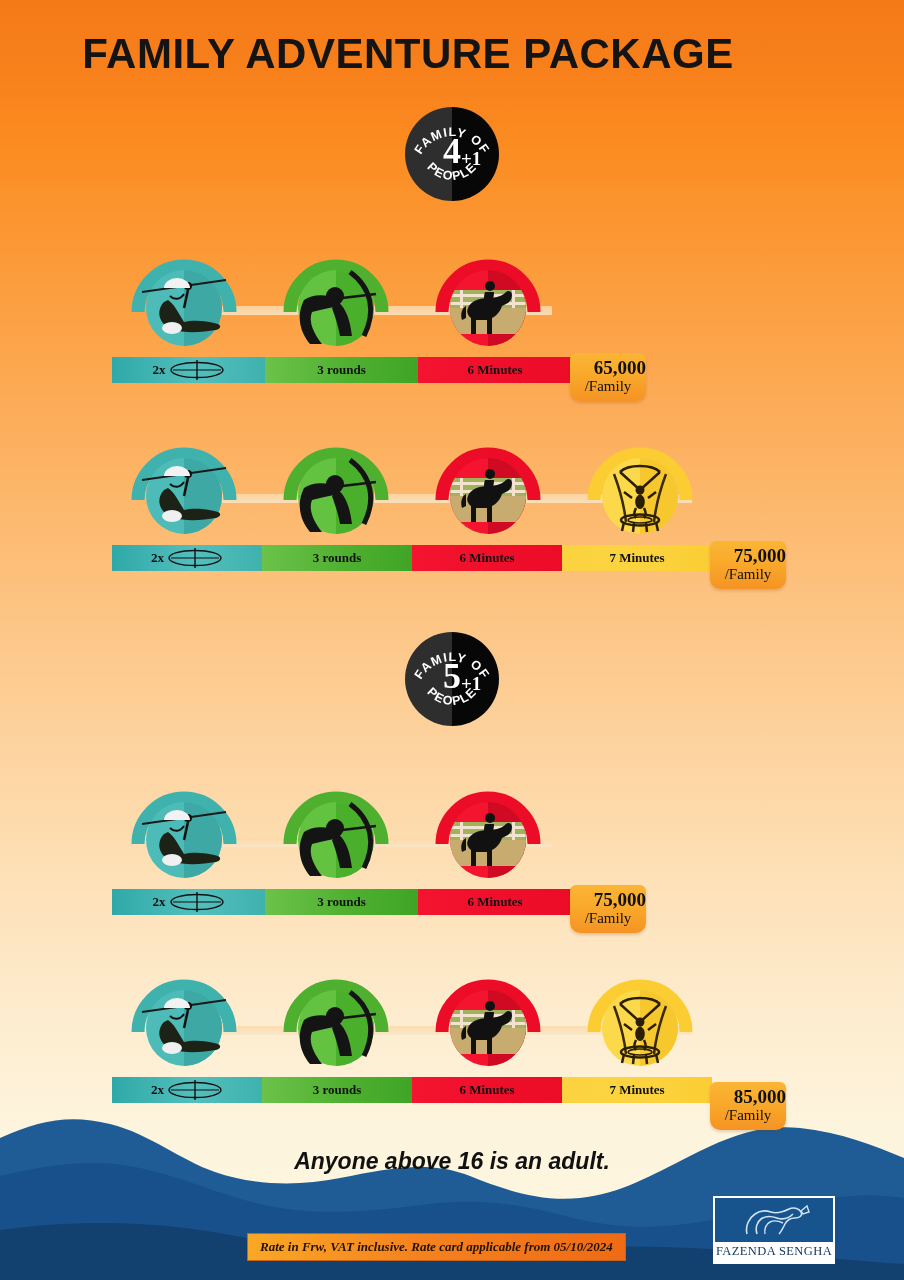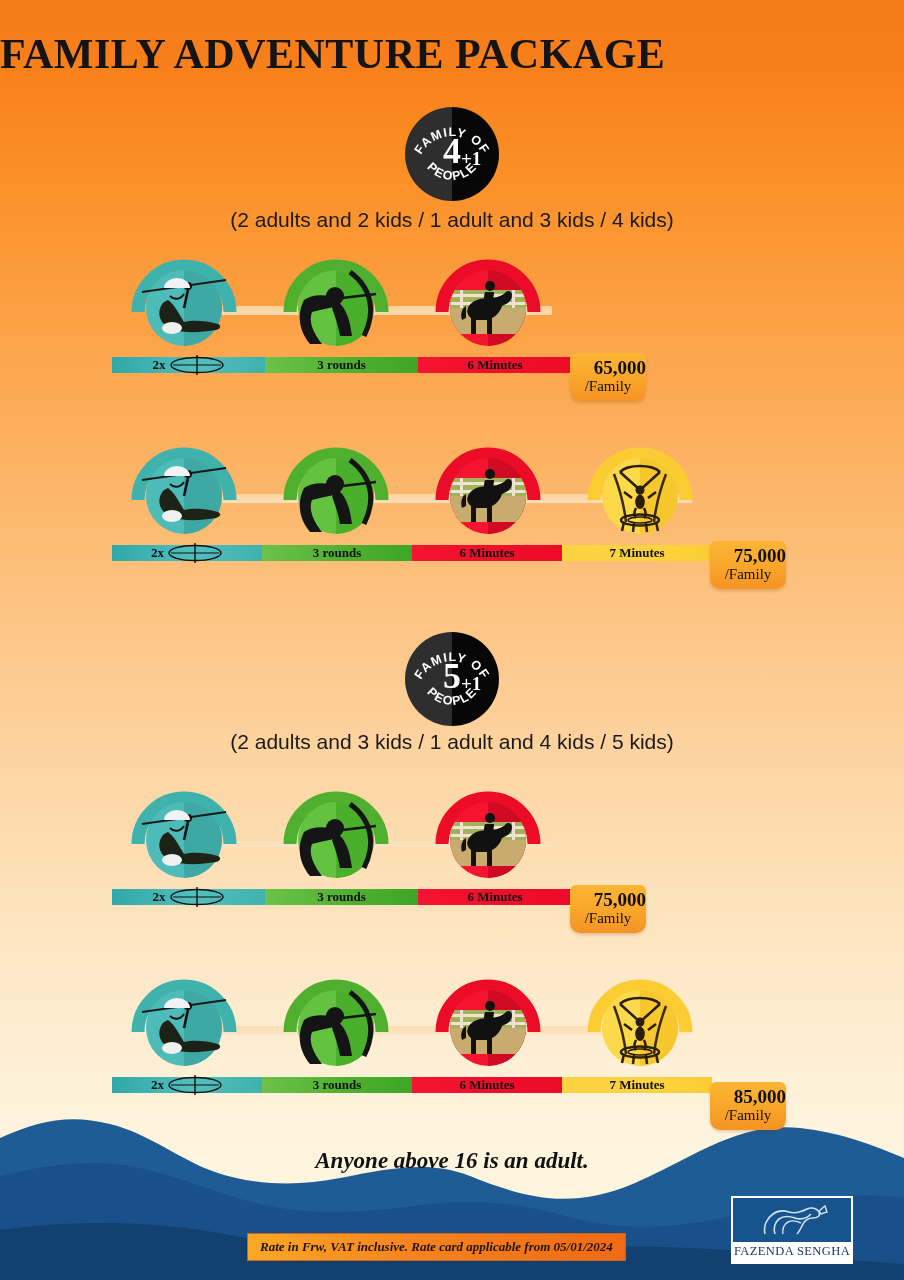--- a/index.html
+++ b/index.html
@@ -16,22 +16,22 @@
         #fca348 26%, #fcb96e 40%, #fdcd94 54%,
         #fde0b6 68%, #fdedd0 80%, #fdf4dd 88%,
         #fdf6dd 96%, #fdf6dd 100%);
     overflow: hidden;
   }
   .mountains { position: absolute; left: 0; bottom: 0; width: 904px; height: 200px; }
 
   
   .title {
     position: absolute; top: 30px; left: 0; width: 816px;
-    text-align: left;
-    font-family: Liberation Serif, serif;
+    text-align: center;
+    font-family: Liberation Sans, sans-serif;
     font-weight: bold;
     font-size: 42px;
     letter-spacing: 0.5px;
     color: #141414;
   }
 
   
   .badge-wrap { position: absolute; left: 0; width: 904px; text-align: center; }
   .badge {
     display: inline-block; position: relative;
@@ -69,21 +69,21 @@
   }
   .icon-cell {
     position: absolute; top: 0;
     width: 112px; height: 112px;
   }
   .icon-cell svg { display:block; }
 
   
   .bar { position: absolute; height: 26px; display: flex; }
   .seg {
-    position: relative; height: 16px;
+    position: relative; height: 26px;
     display: flex; align-items: center; justify-content: center;
     font-size: 13px; font-weight: bold; color: #111;
     font-family: "Liberation Serif", serif;
   }
   .seg.teal  { background: linear-gradient(90deg,#2fa9a8 0%, #53bfbd 55%, #3fb2ae 100%); }
   .seg.green { background: linear-gradient(90deg,#6cc24a 0%, #4fb030 55%, #3fa526 100%); }
   .seg.red   { background: linear-gradient(90deg,#f5142f 0%, #ef0f2a 55%, #ec0c27 100%); }
   .seg.yellow{ background: linear-gradient(90deg,#fbd341 0%, #fcd33f 55%, #fbcd33 100%); }
   .seg .zipmark { display:flex; align-items:center; gap:3px; }
 
@@ -97,21 +97,21 @@
     padding: 5px 0 7px 0;
     text-align: center;
     font-family: "Liberation Serif", serif;
   }
   .price .amount { font-size: 19px; font-weight: bold; color: #101010; line-height: 1.05; text-align: right; }
   .price .per    { font-size: 15px; font-weight: normal; color: #101010; line-height: 1.1; }
 
   
   .note {
     position: absolute; left: 0; width: 904px; text-align: center;
-    font-family: Liberation Serif, serif;
+    font-family: Liberation Sans, sans-serif;
     font-style: italic; font-weight: bold;
     font-size: 23px; color: #111;
   }
   .ratecard {
     position: absolute;
     background: linear-gradient(90deg,#f9a825 0%, #f5821f 45%, #ef6a14 100%);
     border: 1px solid #c8641a;
     padding: 5px 12px;
     font-family: "Liberation Serif", serif;
     font-style: italic; font-weight: bold;
@@ -163,21 +163,20 @@
         </text>
         <text font-family="Liberation Sans, sans-serif" font-size="12.5" font-weight="bold" fill="#ffffff" letter-spacing="1.2">
           <textPath href="#arcBot1" startOffset="50%" text-anchor="middle">PEOPLE</textPath>
         </text>
       </svg>
       <div class="num">4</div>
       <div class="plus">+1</div>
     </div>
   </div>
 
-  <div class="subtitle" style="top:208px">(2 adults and 2 kids / 1 adult and 3 kids / 4 kids)</div>
 
   <div class="pkg" style="left:112px; top:250px; width:460px;">
     <div class="icons-row">
       <div class="connector" style="left:40px; width:400px;"></div>
       <div class="icon-cell" style="left:16px">
         <svg width="112" height="112" viewBox="0 0 112 112">
           <path d="M 10,62 A 46,46 0 0 1 102,62" fill="none" stroke="#3fb2ae" stroke-width="13"></path>
           <circle cx="56" cy="58" r="38" fill="#4dbcb8"></circle>
           <path d="M56,20 a38,38 0 0 1 0,76 z" fill="#3da8a4"></path>
           <line x1="14" y1="42" x2="98" y2="30" stroke="#1a1a1a" stroke-width="2"></line>
@@ -373,21 +372,20 @@
         </text>
         <text font-family="Liberation Sans, sans-serif" font-size="12.5" font-weight="bold" fill="#ffffff" letter-spacing="1.2">
           <textPath href="#arcBot2" startOffset="50%" text-anchor="middle">PEOPLE</textPath>
         </text>
       </svg>
       <div class="num">5</div>
       <div class="plus">+1</div>
     </div>
   </div>
 
-  <div class="subtitle" style="top:730px">(2 adults and 3 kids / 1 adult and 4 kids / 5 kids)</div>
 
   <div class="pkg" style="left:112px; top:782px; width:460px;">
     <div class="icons-row">
       <div class="connector" style="left:40px; width:400px;"></div>
       <div class="icon-cell" style="left:16px">
         <svg width="112" height="112" viewBox="0 0 112 112">
           <path d="M 10,62 A 46,46 0 0 1 102,62" fill="none" stroke="#3fb2ae" stroke-width="13"></path>
           <circle cx="56" cy="58" r="38" fill="#4dbcb8"></circle>
           <path d="M56,20 a38,38 0 0 1 0,76 z" fill="#3da8a4"></path>
           <line x1="14" y1="42" x2="98" y2="30" stroke="#1a1a1a" stroke-width="2"></line>
@@ -566,23 +564,23 @@
       </div>
     </div>
     <div class="price" style="left:598px; top:112px;">
       <div class="amount">85,000</div>
       <div class="per">/Family</div>
     </div>
   </div>
 
   <div class="note" style="top:1148px">Anyone above 16 is an adult.</div>
 
-  <div class="ratecard" style="left:247px; top:1233px;">Rate in Frw, VAT inclusive. Rate card applicable from 05/01/2024</div>
-
-  <div class="logo" style="left:731px; top:1196px;">
+  <div class="ratecard" style="left:247px; top:1233px;">Rate in Frw, VAT inclusive. Rate card applicable from 05/10/2024</div>
+
+  <div class="logo" style="left:713px; top:1196px;">
     <div class="mark">
       <svg width="94" height="40" viewBox="0 0 94 40">
         <path d="M20,34 C18,26 22,18 28,14 C32,11 38,10 44,12 C50,14 56,12 62,9
                  C66,7 72,8 74,12 C76,16 72,18 68,18 C64,18 60,20 58,24
                  C56,28 54,32 52,34" fill="none" stroke="#cfe3f5" stroke-width="1.6"></path>
         <path d="M30,34 C28,28 30,22 34,19 C38,16 44,16 50,18 C56,20 62,18 66,14" fill="none" stroke="#cfe3f5" stroke-width="1.6"></path>
         <path d="M38,34 C37,29 39,24 43,22 C47,20 52,21 56,23" fill="none" stroke="#cfe3f5" stroke-width="1.4"></path>
         <path d="M74,11 L80,6 L82,12 L76,14 Z" fill="none" stroke="#cfe3f5" stroke-width="1.4"></path>
       </svg>
     </div>

